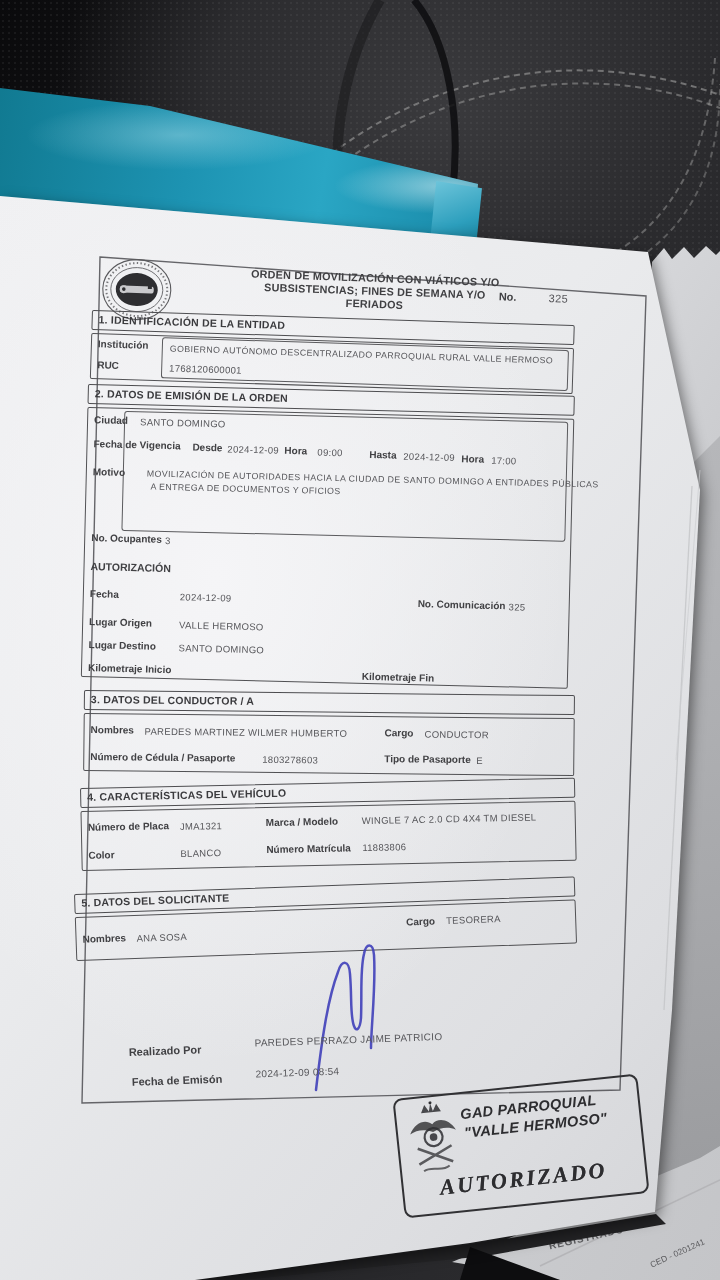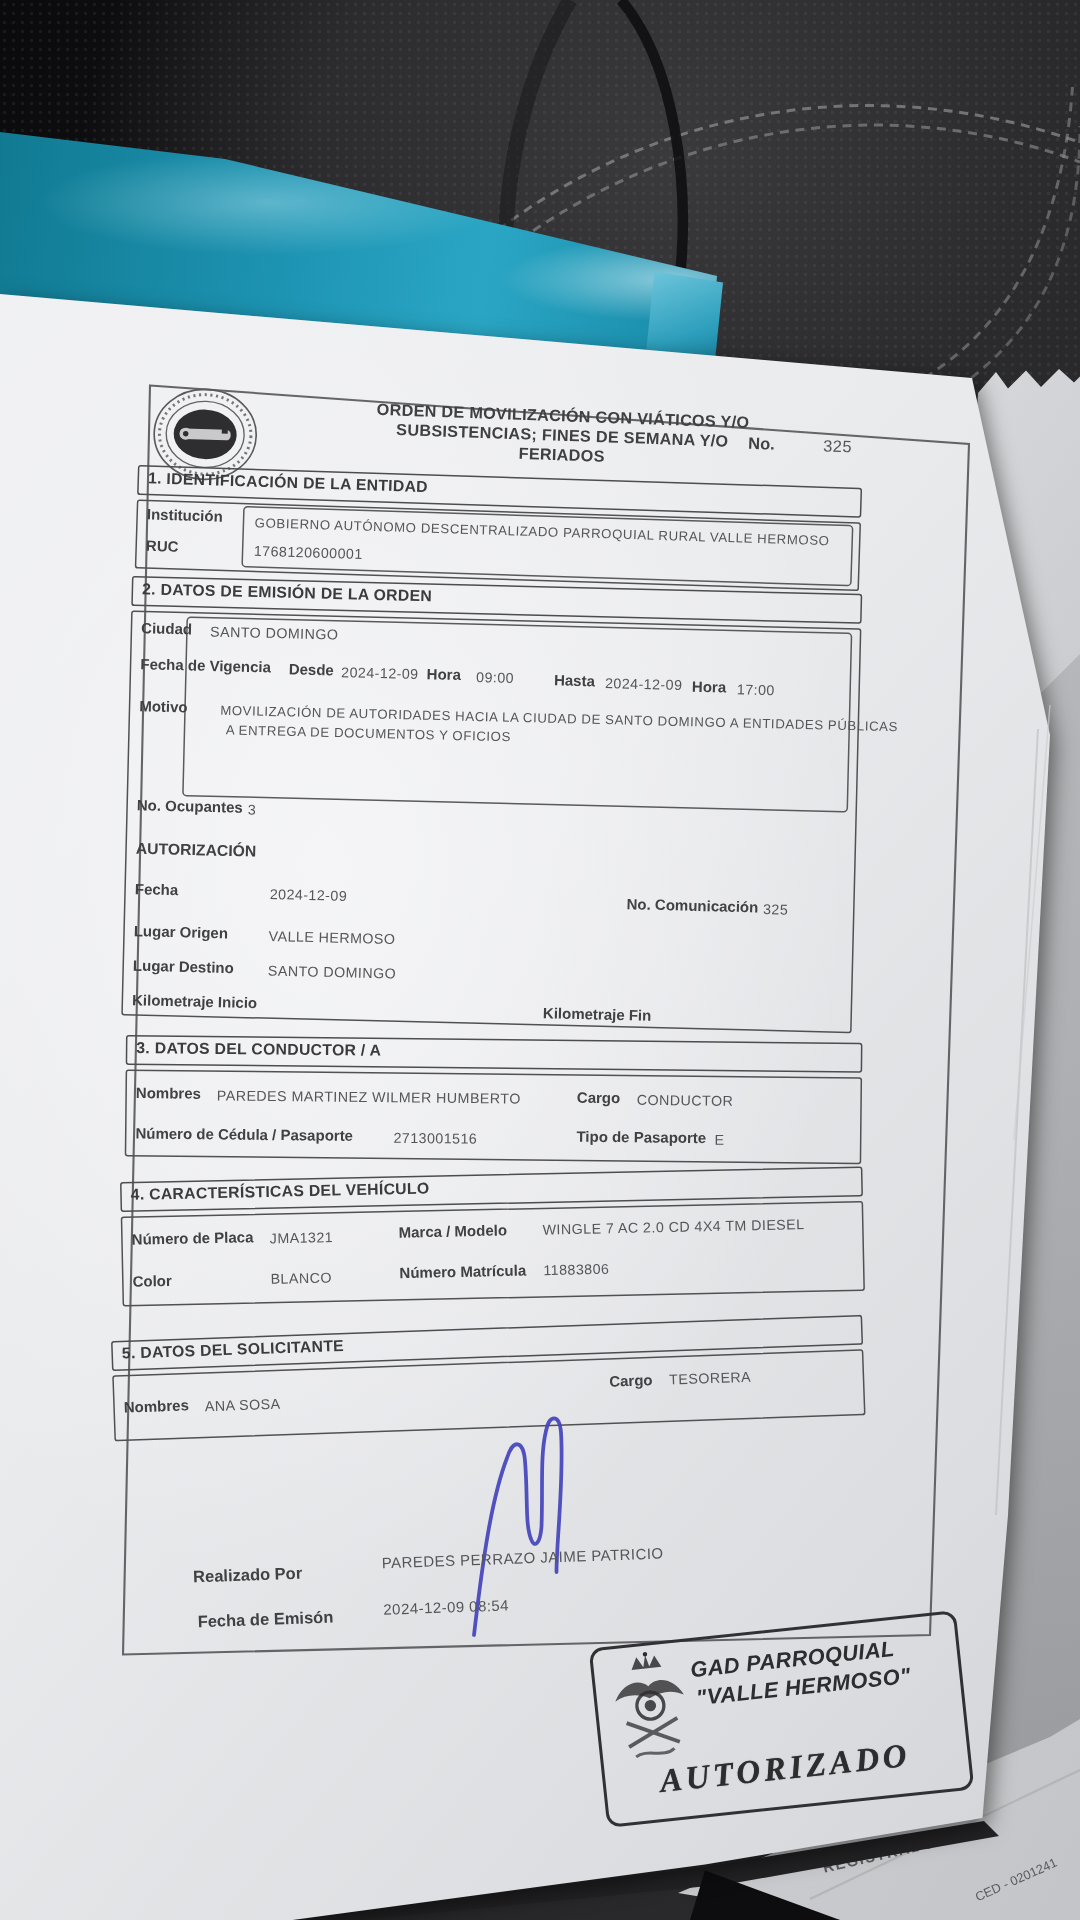--- a/index.html
+++ b/index.html
@@ -190,21 +190,21 @@
 </div>
 
 <div class="sec" style="left:84px;top:690px;width:491px;transform:rotate(.6deg);">
   <div class="bar">3. DATOS DEL CONDUCTOR / A</div>
   <div class="boxx" style="height:56px;">
     <span class="lb" style="left:6px;top:10px;">Nombres</span>
     <span class="vl" style="left:60px;top:11px;">PAREDES MARTINEZ WILMER HUMBERTO</span>
     <span class="lb" style="left:300px;top:10px;">Cargo</span>
     <span class="vl" style="left:340px;top:11px;">CONDUCTOR</span>
     <span class="lb" style="left:6px;top:37px;">Número de Cédula / Pasaporte</span>
-    <span class="vl" style="left:178px;top:38px;">2713001516</span>
+    <span class="vl" style="left:178px;top:38px;">1803278603</span>
     <span class="lb" style="left:300px;top:36px;">Tipo de Pasaporte</span>
     <span class="vl" style="left:392px;top:37px;">E</span>
   </div>
 </div>
 
 <div class="sec" style="left:80px;top:788px;width:495px;transform:rotate(-1.2deg);">
   <div class="bar">4. CARACTERÍSTICAS DEL VEHÍCULO</div>
   <div class="boxx" style="height:58px;">
     <span class="lb" style="left:6px;top:10px;">Número de Placa</span>
     <span class="vl" style="left:98px;top:11px;">JMA1321</span>

